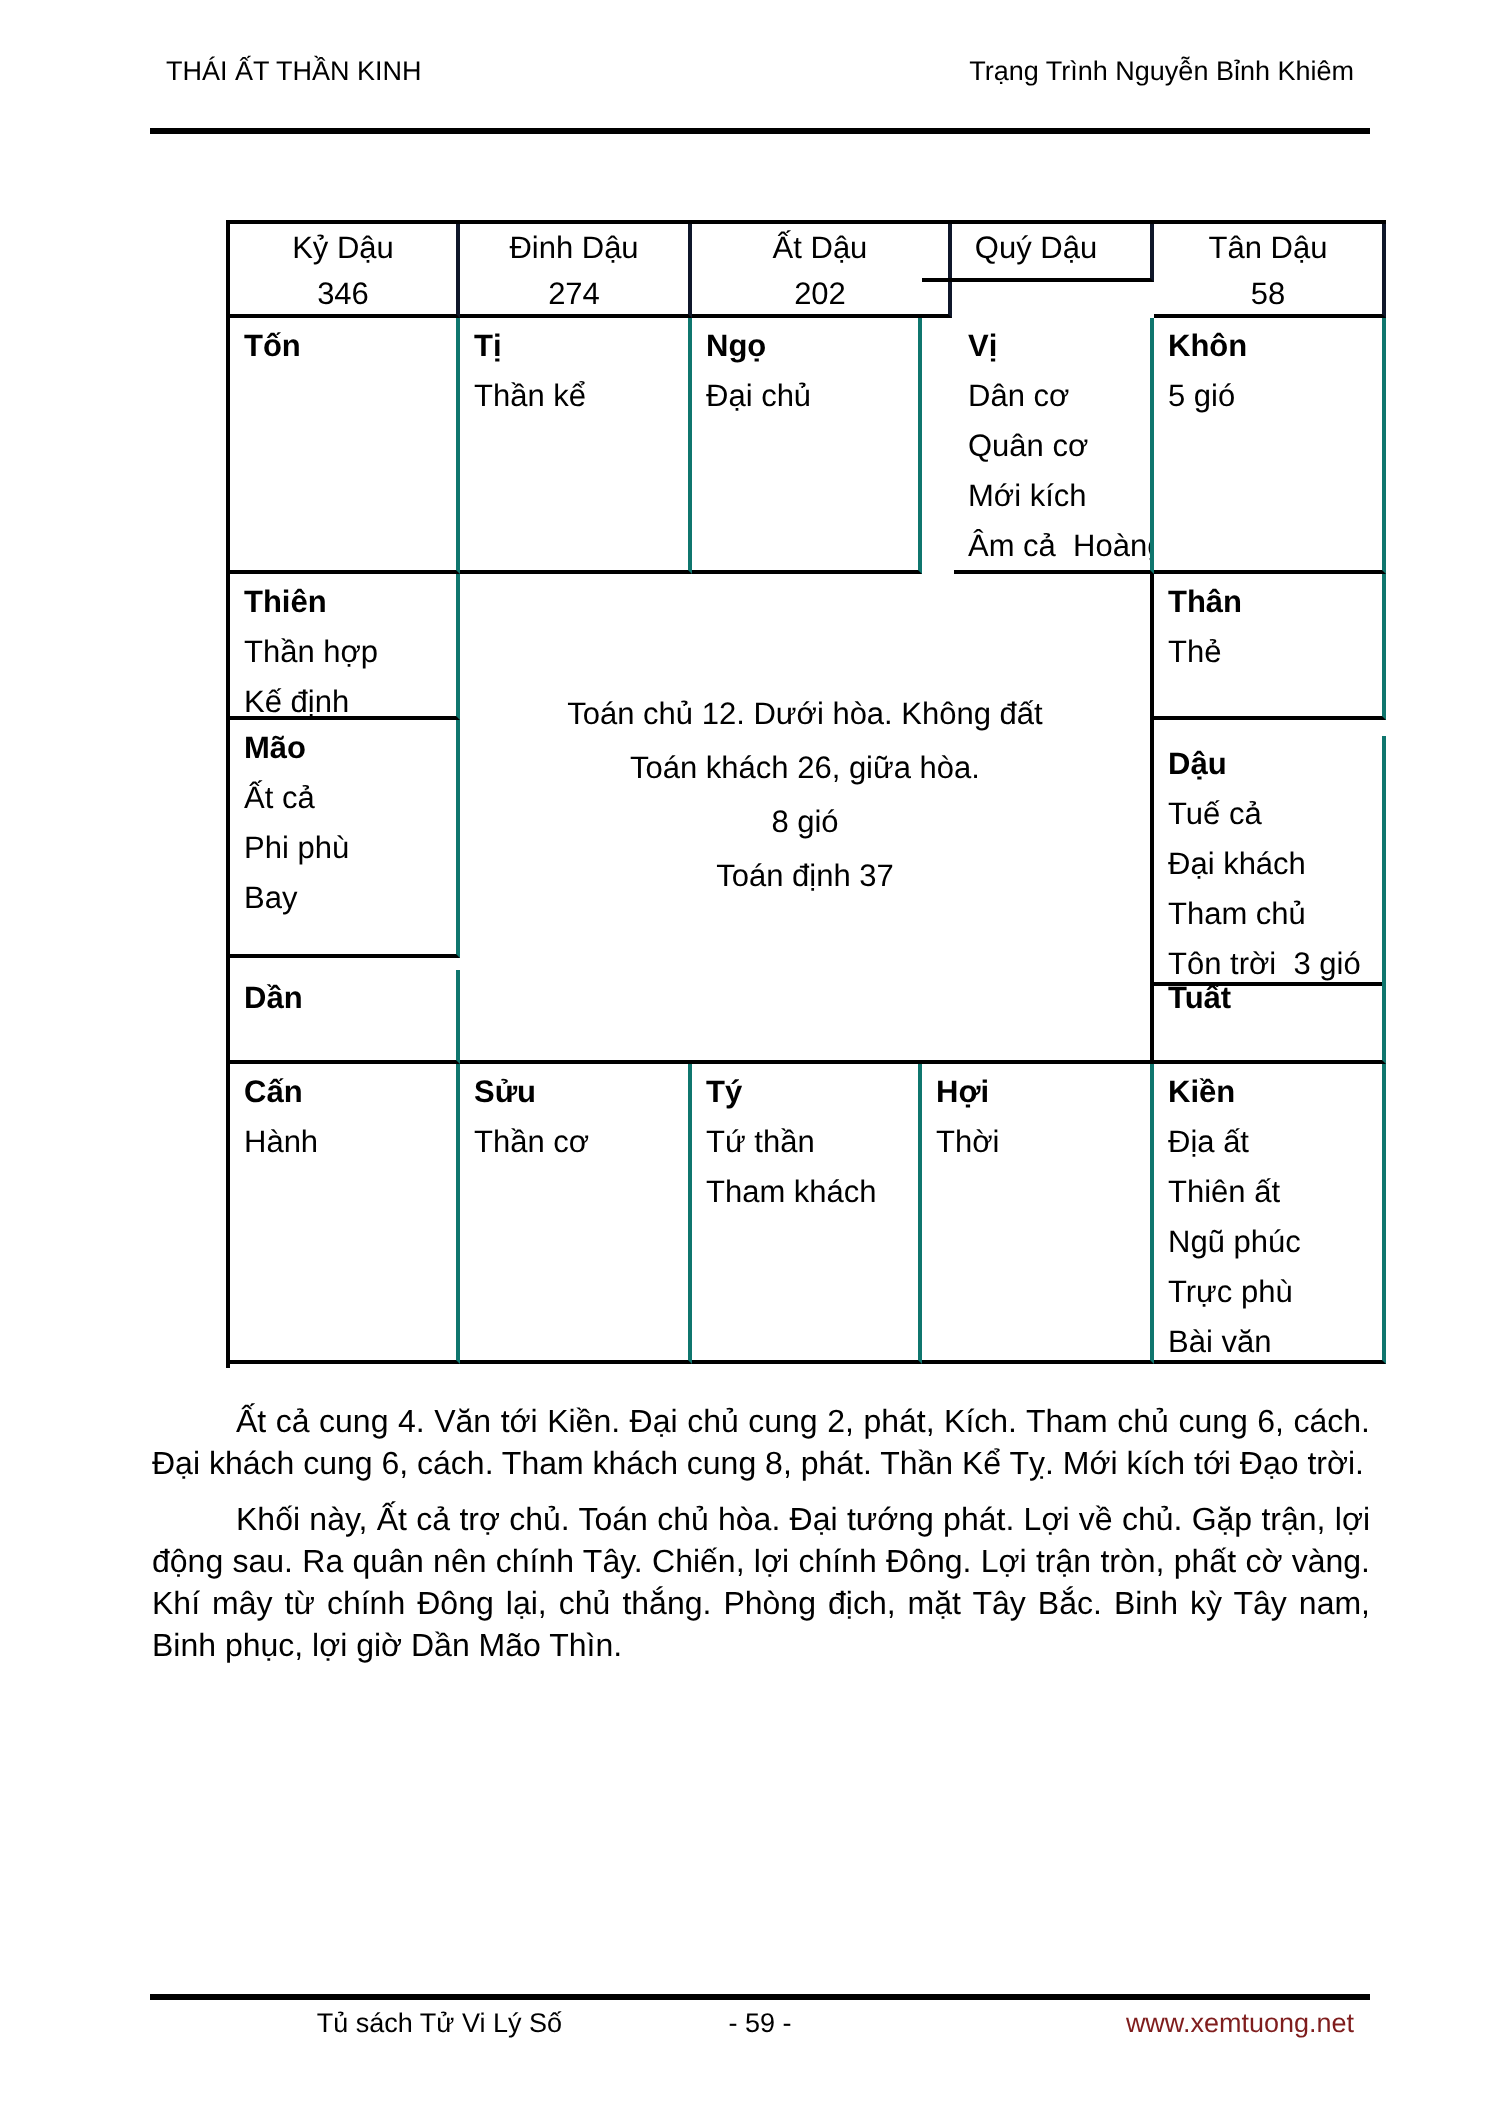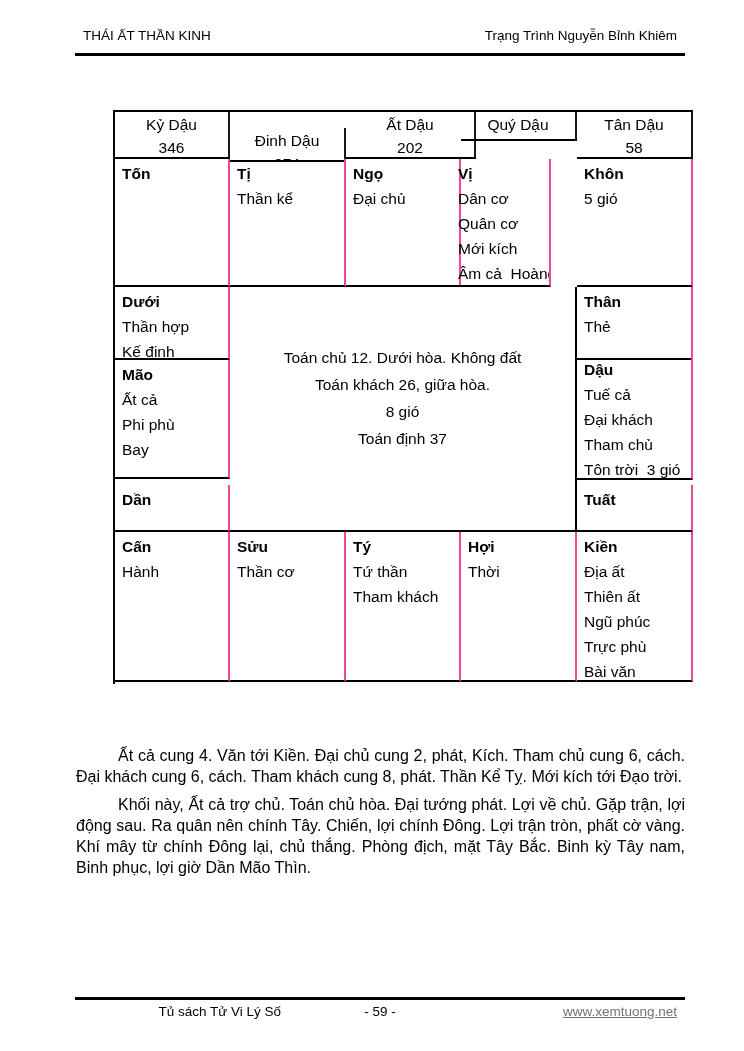--- a/index.html
+++ b/index.html
@@ -12,47 +12,47 @@
     overflow: hidden;
   }
 
   
   .running-header {
     position: absolute; left: 75px; top: 28px; width: 610px;
     font-size: 13.5px;
   }
   .running-header .hdr-row {
     display: flex; justify-content: space-between; align-items: baseline;
-    padding: 0 8px 10px 8px;
+    padding: 0 8px 21px 8px;
   }
   .rule { background: #000; height: 3px; width: 100%; }
 
   .running-footer {
     position: absolute; left: 75px; top: 997px; width: 610px;
     font-size: 13.5px;
   }
   .running-footer .ftr-row {
     display: flex; align-items: baseline;
     padding: 4px 8px 0 8px;
   }
   .ftr-left  { flex: 1; text-align: right; }
   .ftr-center{ flex: 1; text-align: center; }
   .ftr-right { flex: 1; text-align: right; }
-  .ftr-right a, .link { color: #737373; text-decoration: underline; cursor: pointer; }
+  .ftr-right a, .link { color: #7f1d1d; cursor: pointer; }
 
   
   .chart-table {
     position: absolute; left: 113px; top: 110px;
     width: 580px; height: 574px;
     border-top: 2px solid #000; border-left: 2px solid #000;
     font-size: 15.5px;
   }
   .cell {
     position: absolute;
-    border-right: 2px solid #ec4899; border-bottom: 2px solid #000;
+    border-right: 2px solid #0f766e; border-bottom: 2px solid #000;
     padding: 2px 6px 0 7px;
     line-height: 25px;
     overflow: hidden;
   }
   .cell-title { font-weight: bold; white-space: pre; }
   .cell-line  { white-space: pre; }
   .head-cell {
     position: absolute;
     border-right: 2px solid #0f172a; border-bottom: 2px solid #000;
     text-align: center; line-height: 23px; padding-top: 1px;
@@ -61,21 +61,21 @@
   .center-cell {
     position: absolute;
     border-right: 2px solid #000; border-bottom: 2px solid #000;
     text-align: center; padding-top: 57px; line-height: 27px;
     overflow: hidden;
   }
 
   
   .body-text {
     position: absolute; left: 76px; top: 701px; width: 609px;
-    font-size: 16px; line-height: 21px; text-align: justify; margin-top: 44px;
+    font-size: 16px; line-height: 21px; text-align: justify;
   }
   .body-text p { text-indent: 42px; }
   .body-text p + p { margin-top: 7px; }
 </style>
 </head>
 <body>
 
 <div class="running-header">
   <div class="hdr-row">
     <span>THÁI ẤT THẦN KINH</span>
@@ -83,21 +83,21 @@
   </div>
   <div class="rule"></div>
 </div>
 
 <div class="chart-table">
 
   <div class="head-cell" style="left:0;top:0;width:115px;height:47px">
     <div>Kỷ Dậu</div>
     <div>346</div>
   </div>
-  <div class="head-cell" style="left:115px;top:16px;width:116px;height:34px">
+  <div class="head-cell" style="left:115px;top:0;width:116px;height:47px">
     <div>Đinh Dậu</div>
     <div>274</div>
   </div>
   <div class="head-cell" style="left:231px;top:0;width:130px;height:47px">
     <div>Ất Dậu</div>
     <div>202</div>
   </div>
   <div class="head-cell" style="left:346px;top:0;width:116px;height:29px">
     <div>Quý Dậu</div>
     <div>130</div>
@@ -111,34 +111,34 @@
     <div class="cell-title">Tốn</div>
   </div>
   <div class="cell" style="left:115px;top:47px;width:116px;height:128px">
     <div class="cell-title">Tị</div>
     <div class="cell-line">Thần kể</div>
   </div>
   <div class="cell" style="left:231px;top:47px;width:115px;height:128px">
     <div class="cell-title">Ngọ</div>
     <div class="cell-line">Đại chủ</div>
   </div>
-  <div class="cell" style="left:336px;top:47px;width:100px;height:128px">
+  <div class="cell" style="left:362px;top:47px;width:100px;height:128px">
     <div class="cell-title">Vị</div>
     <div class="cell-line">Dân cơ</div>
     <div class="cell-line">Quân cơ</div>
     <div class="cell-line">Mới kích</div>
     <div class="cell-line">Âm cả  Hoàng</div>
   </div>
   <div class="cell" style="left:462px;top:47px;width:116px;height:128px">
     <div class="cell-title">Khôn</div>
     <div class="cell-line">5 gió</div>
   </div>
 
   <div class="cell" style="left:0;top:175px;width:115px;height:73px">
-    <div class="cell-title">Dưới</div>
+    <div class="cell-title">Thiên</div>
     <div class="cell-line">Thần hợp</div>
     <div class="cell-line">Kế định</div>
   </div>
   <div class="cell" style="left:0;top:248px;width:115px;height:119px">
     <div class="cell-title">Mão</div>
     <div class="cell-line">Ất cả</div>
     <div class="cell-line">Phi phù</div>
     <div class="cell-line">Bay</div>
   </div>
   <div class="cell" style="left:0;top:373px;width:115px;height:47px">
@@ -149,21 +149,21 @@
     <div>Toán chủ 12. Dưới hòa. Không đất</div>
     <div>Toán khách 26, giữa hòa.</div>
     <div>8 gió</div>
     <div>Toán định 37</div>
   </div>
 
   <div class="cell" style="left:462px;top:175px;width:116px;height:73px">
     <div class="cell-title">Thân</div>
     <div class="cell-line">Thẻ</div>
   </div>
-  <div class="cell" style="left:462px;top:243px;width:116px;height:125px">
+  <div class="cell" style="left:462px;top:256px;width:116px;height:125px">
     <div class="cell-title">Dậu</div>
     <div class="cell-line">Tuế cả</div>
     <div class="cell-line">Đại khách</div>
     <div class="cell-line">Tham chủ</div>
     <div class="cell-line">Tôn trời  3 gió</div>
   </div>
   <div class="cell" style="left:0;top:420px;width:115px;height:150px">
     <div class="cell-title">Cấn</div>
     <div class="cell-line">Hành</div>
   </div>

